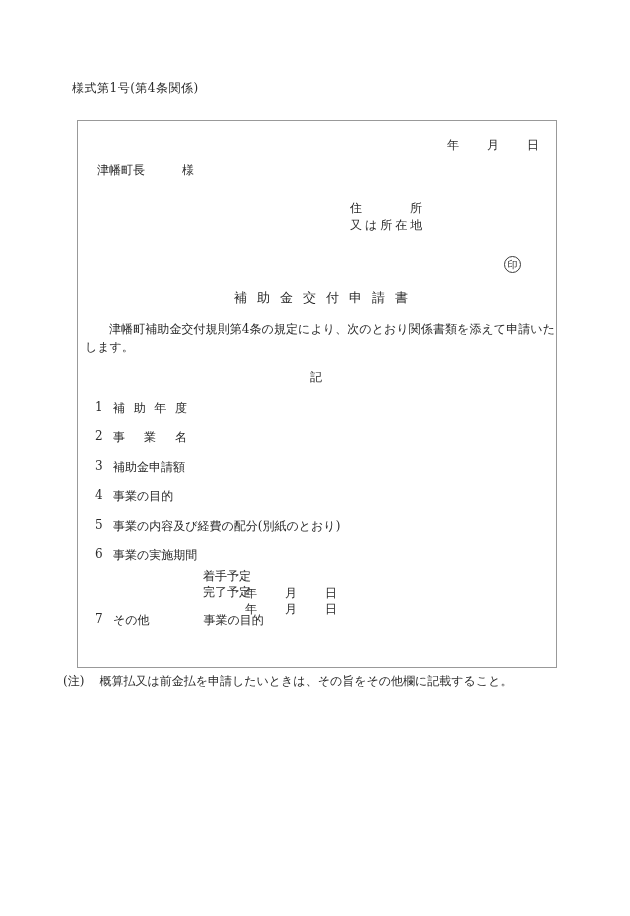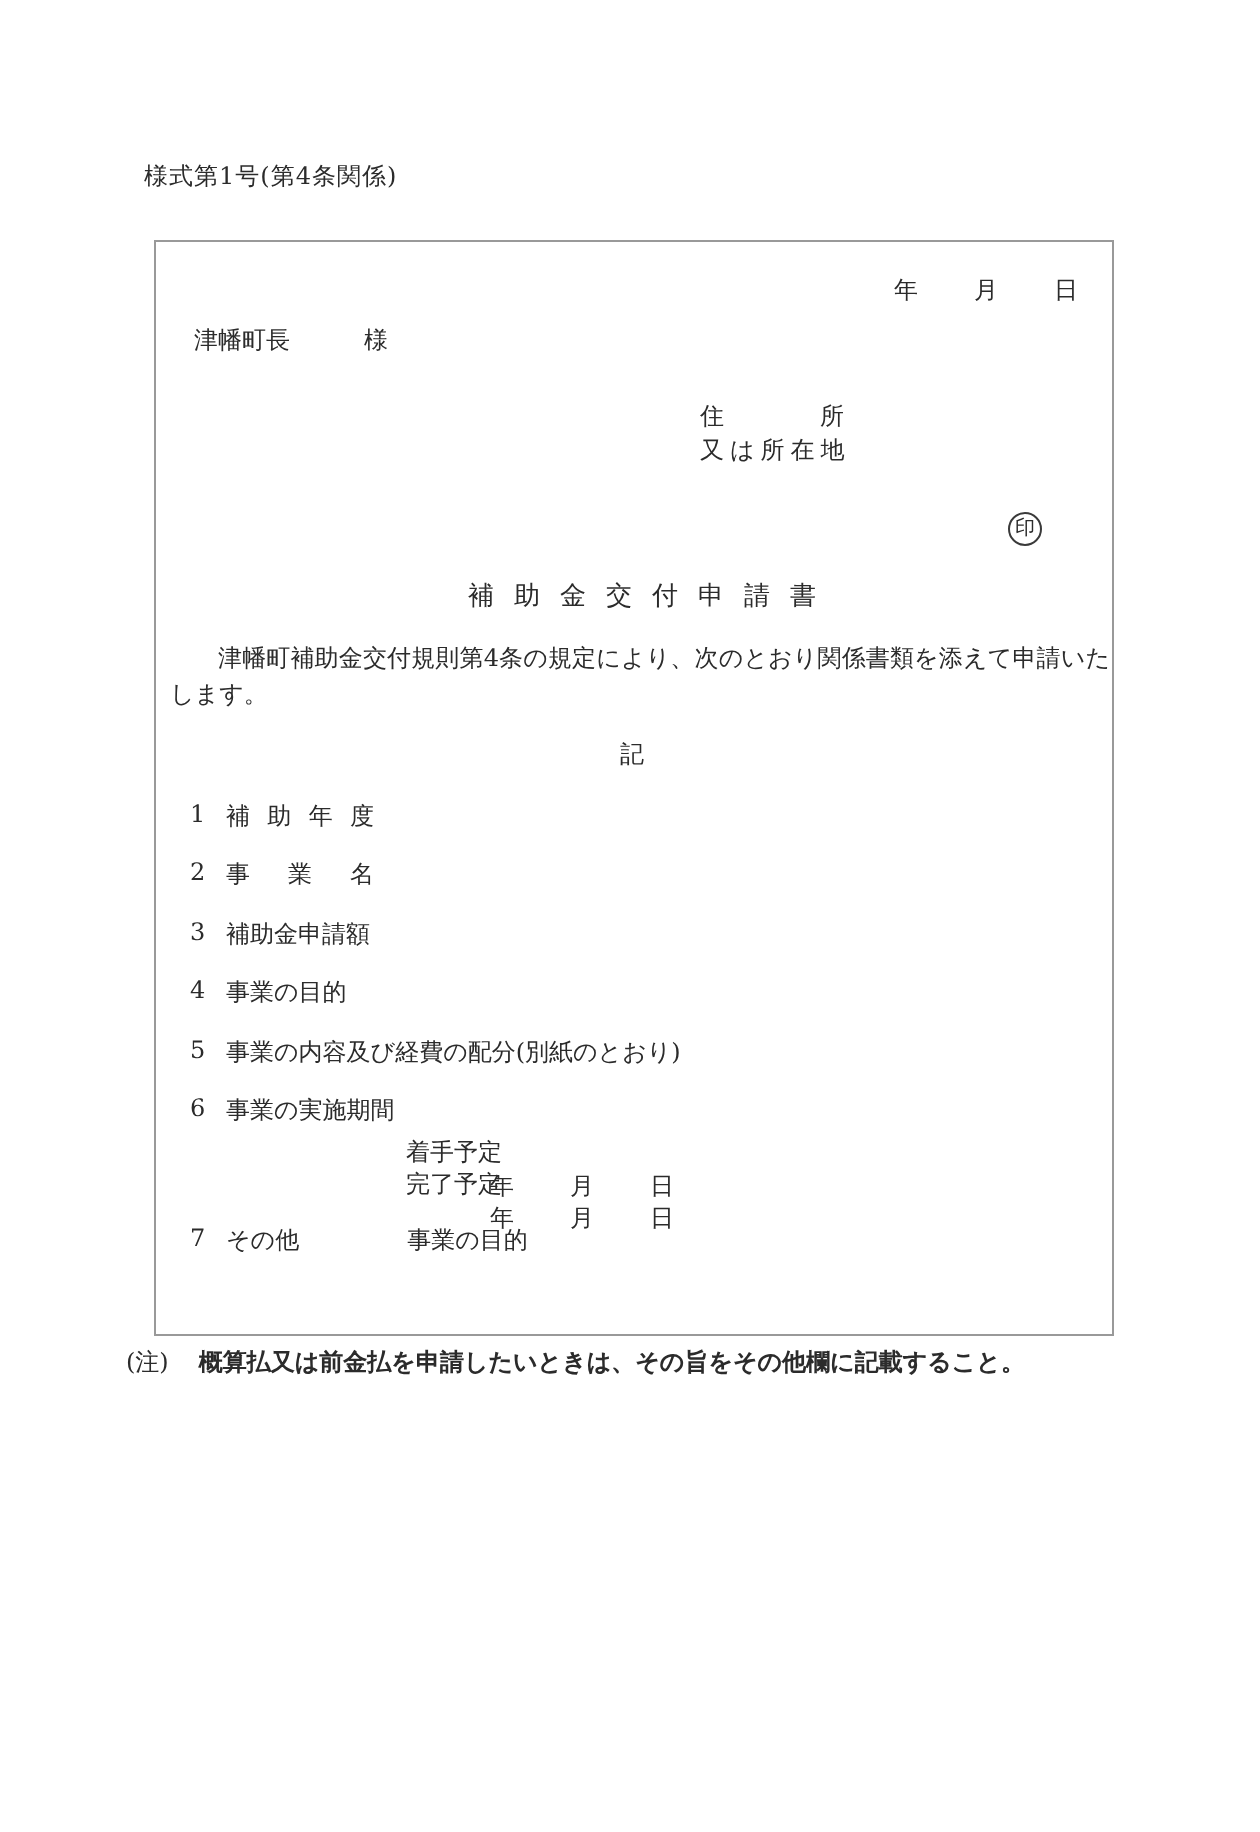--- a/index.html
+++ b/index.html
@@ -65,21 +65,21 @@
   }
   .item-value { margin-left: 54px; }
   .sched-row {
     position: absolute; left: 125px; display: flex; white-space: nowrap; flex-direction: column;
   }
   .sched-label { display: inline-block; width: 48px; }
   .date-cells { display: flex; gap: 28px; margin-left: 42px; }
   .note-row {
     position: absolute; left: 63px; top: 673px; white-space: nowrap;
   }
-  .note-text { margin-left: 15px; font-weight: bold; }
+  .note-text { margin-left: 15px; }
 </style>
 </head>
 <body>
 
 <div class="form-number">様式第1号(第4条関係)</div>
 
 <div class="form-box">
 
   <div class="date-row">
     <span>年</span>

